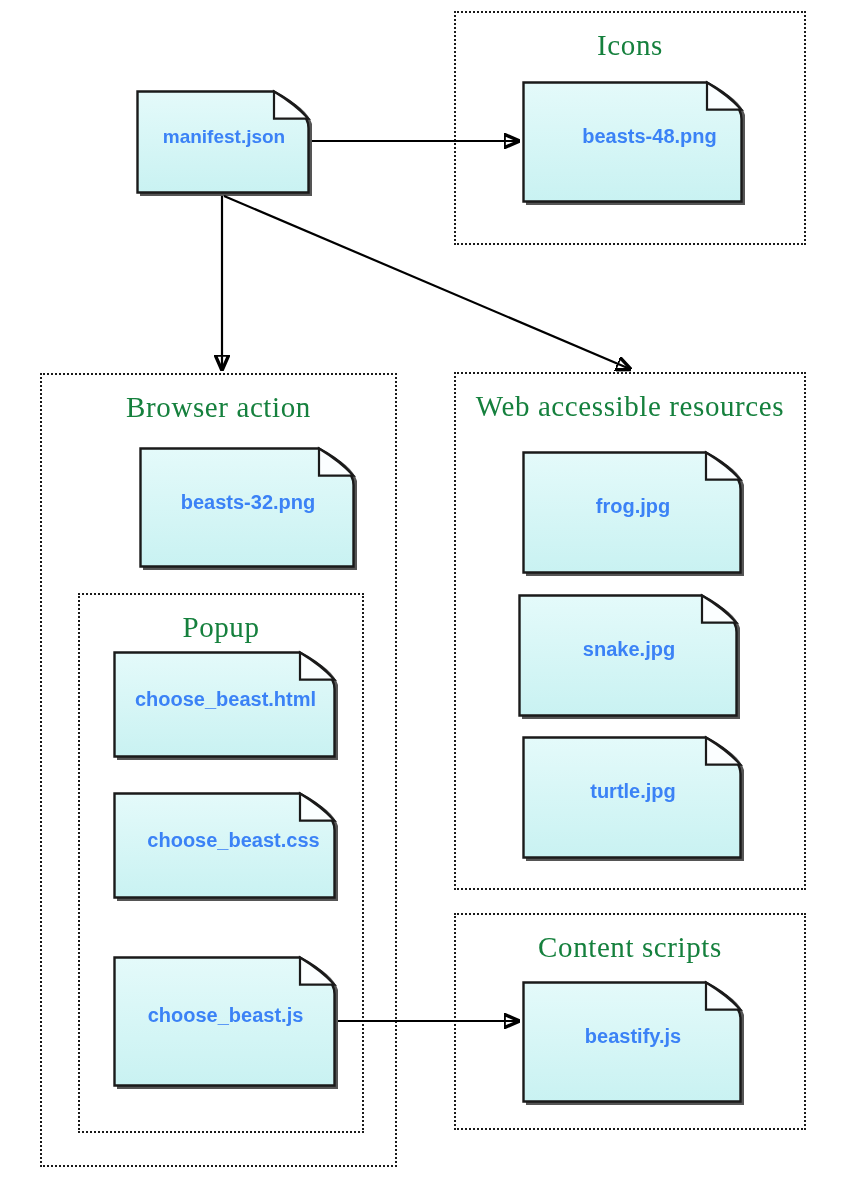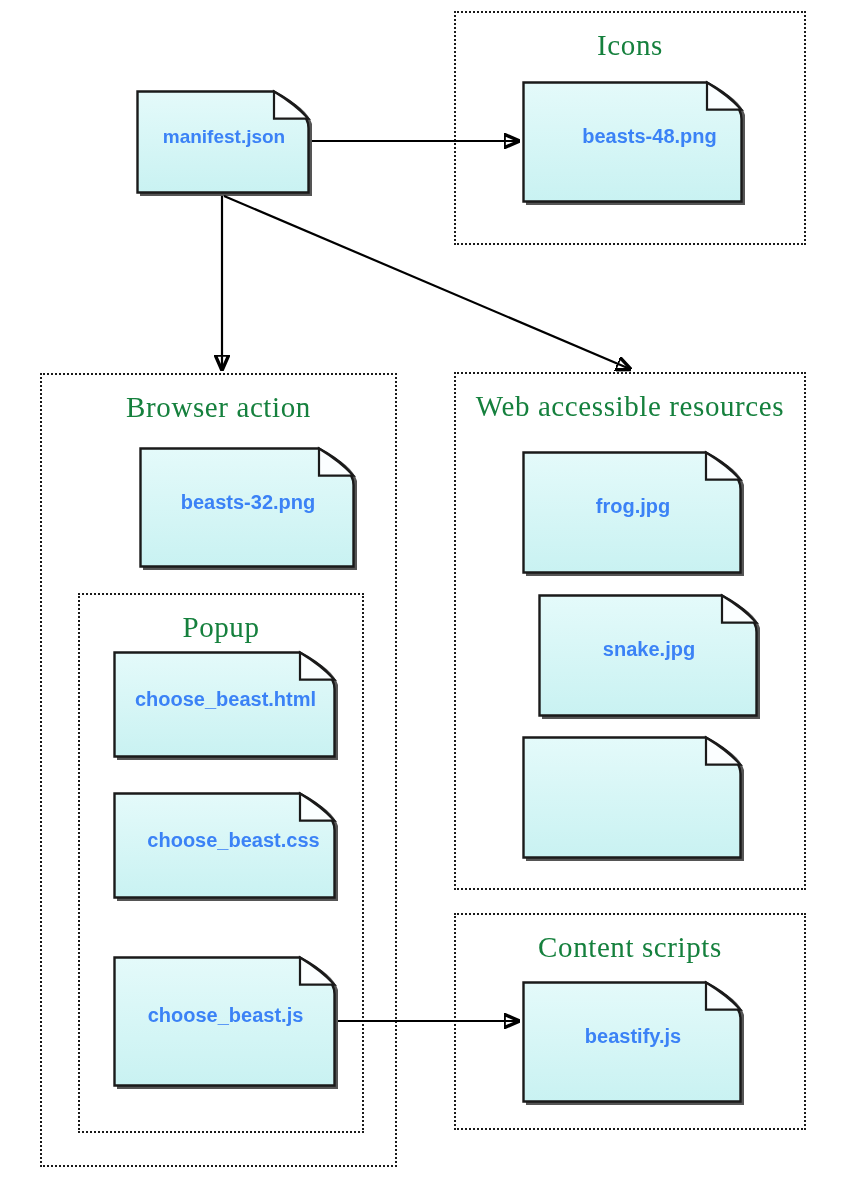--- a/index.html
+++ b/index.html
@@ -205,21 +205,21 @@
               <stop offset="100%" stop-color="#c9f2f2"></stop>
             </linearGradient>
           </defs>
           <path d="M 4 5 L 187 5 Q 223 20.900000000000002 223 42 L 223 126 L 4 126 Z" fill="#555555" stroke="none"></path>
           <path d="M 1.5 2.5 L 184 2.5 Q 218.5 20.900000000000002 218.5 39 L 218.5 122.5 L 1.5 122.5 Z" fill="url(#grad-frog)" stroke="#1a1a1a" stroke-width="2.4" stroke-linejoin="miter"></path>
           <path d="M 184 2.5 L 184 29.64 L 218.5 29.64 Q 204.9 15.200000000000001 184 2.5 Z" fill="#fbfeff" stroke="#1a1a1a" stroke-width="2.2" stroke-linejoin="miter"></path>
         </svg>
       </div>
     <div class="label" style="top: 45px;">frog.jpg</div>
   </div>
-  <div class="file-node" id="node-snake" style="left: 538px; top: 593px; width: 222px; height: 127px;">
+  <div class="file-node" id="node-snake" style="left: 518px; top: 593px; width: 222px; height: 127px;">
     <div class="shape">
         <svg width="222" height="127" viewBox="0 0 222 127" style="display: block;">
           <defs>
             <linearGradient id="grad-snake" x1="0" y1="0" x2="0" y2="1">
               <stop offset="0%" stop-color="#e4fafa"></stop>
               <stop offset="100%" stop-color="#c9f2f2"></stop>
             </linearGradient>
           </defs>
           <path d="M 4 5 L 187 5 Q 223 20.900000000000002 223 42 L 223 126 L 4 126 Z" fill="#555555" stroke="none"></path>
           <path d="M 1.5 2.5 L 184 2.5 Q 218.5 20.900000000000002 218.5 39 L 218.5 122.5 L 1.5 122.5 Z" fill="url(#grad-snake)" stroke="#1a1a1a" stroke-width="2.4" stroke-linejoin="miter"></path>
@@ -235,20 +235,21 @@
             <linearGradient id="grad-turtle" x1="0" y1="0" x2="0" y2="1">
               <stop offset="0%" stop-color="#e4fafa"></stop>
               <stop offset="100%" stop-color="#c9f2f2"></stop>
             </linearGradient>
           </defs>
           <path d="M 4 5 L 187 5 Q 223 20.900000000000002 223 42 L 223 126 L 4 126 Z" fill="#555555" stroke="none"></path>
           <path d="M 1.5 2.5 L 184 2.5 Q 218.5 20.900000000000002 218.5 39 L 218.5 122.5 L 1.5 122.5 Z" fill="url(#grad-turtle)" stroke="#1a1a1a" stroke-width="2.4" stroke-linejoin="miter"></path>
           <path d="M 184 2.5 L 184 29.64 L 218.5 29.64 Q 204.9 15.200000000000001 184 2.5 Z" fill="#fbfeff" stroke="#1a1a1a" stroke-width="2.2" stroke-linejoin="miter"></path>
         </svg>
       </div>
+    <div class="label" style="top: 45px;">turtle.jpg</div>
   </div>
   <div class="file-node" id="node-beastify" style="left: 522px; top: 980px; width: 222px; height: 126px;">
     <div class="shape">
         <svg width="222" height="126" viewBox="0 0 222 126" style="display: block;">
           <defs>
             <linearGradient id="grad-beastify" x1="0" y1="0" x2="0" y2="1">
               <stop offset="0%" stop-color="#e4fafa"></stop>
               <stop offset="100%" stop-color="#c9f2f2"></stop>
             </linearGradient>
           </defs>

